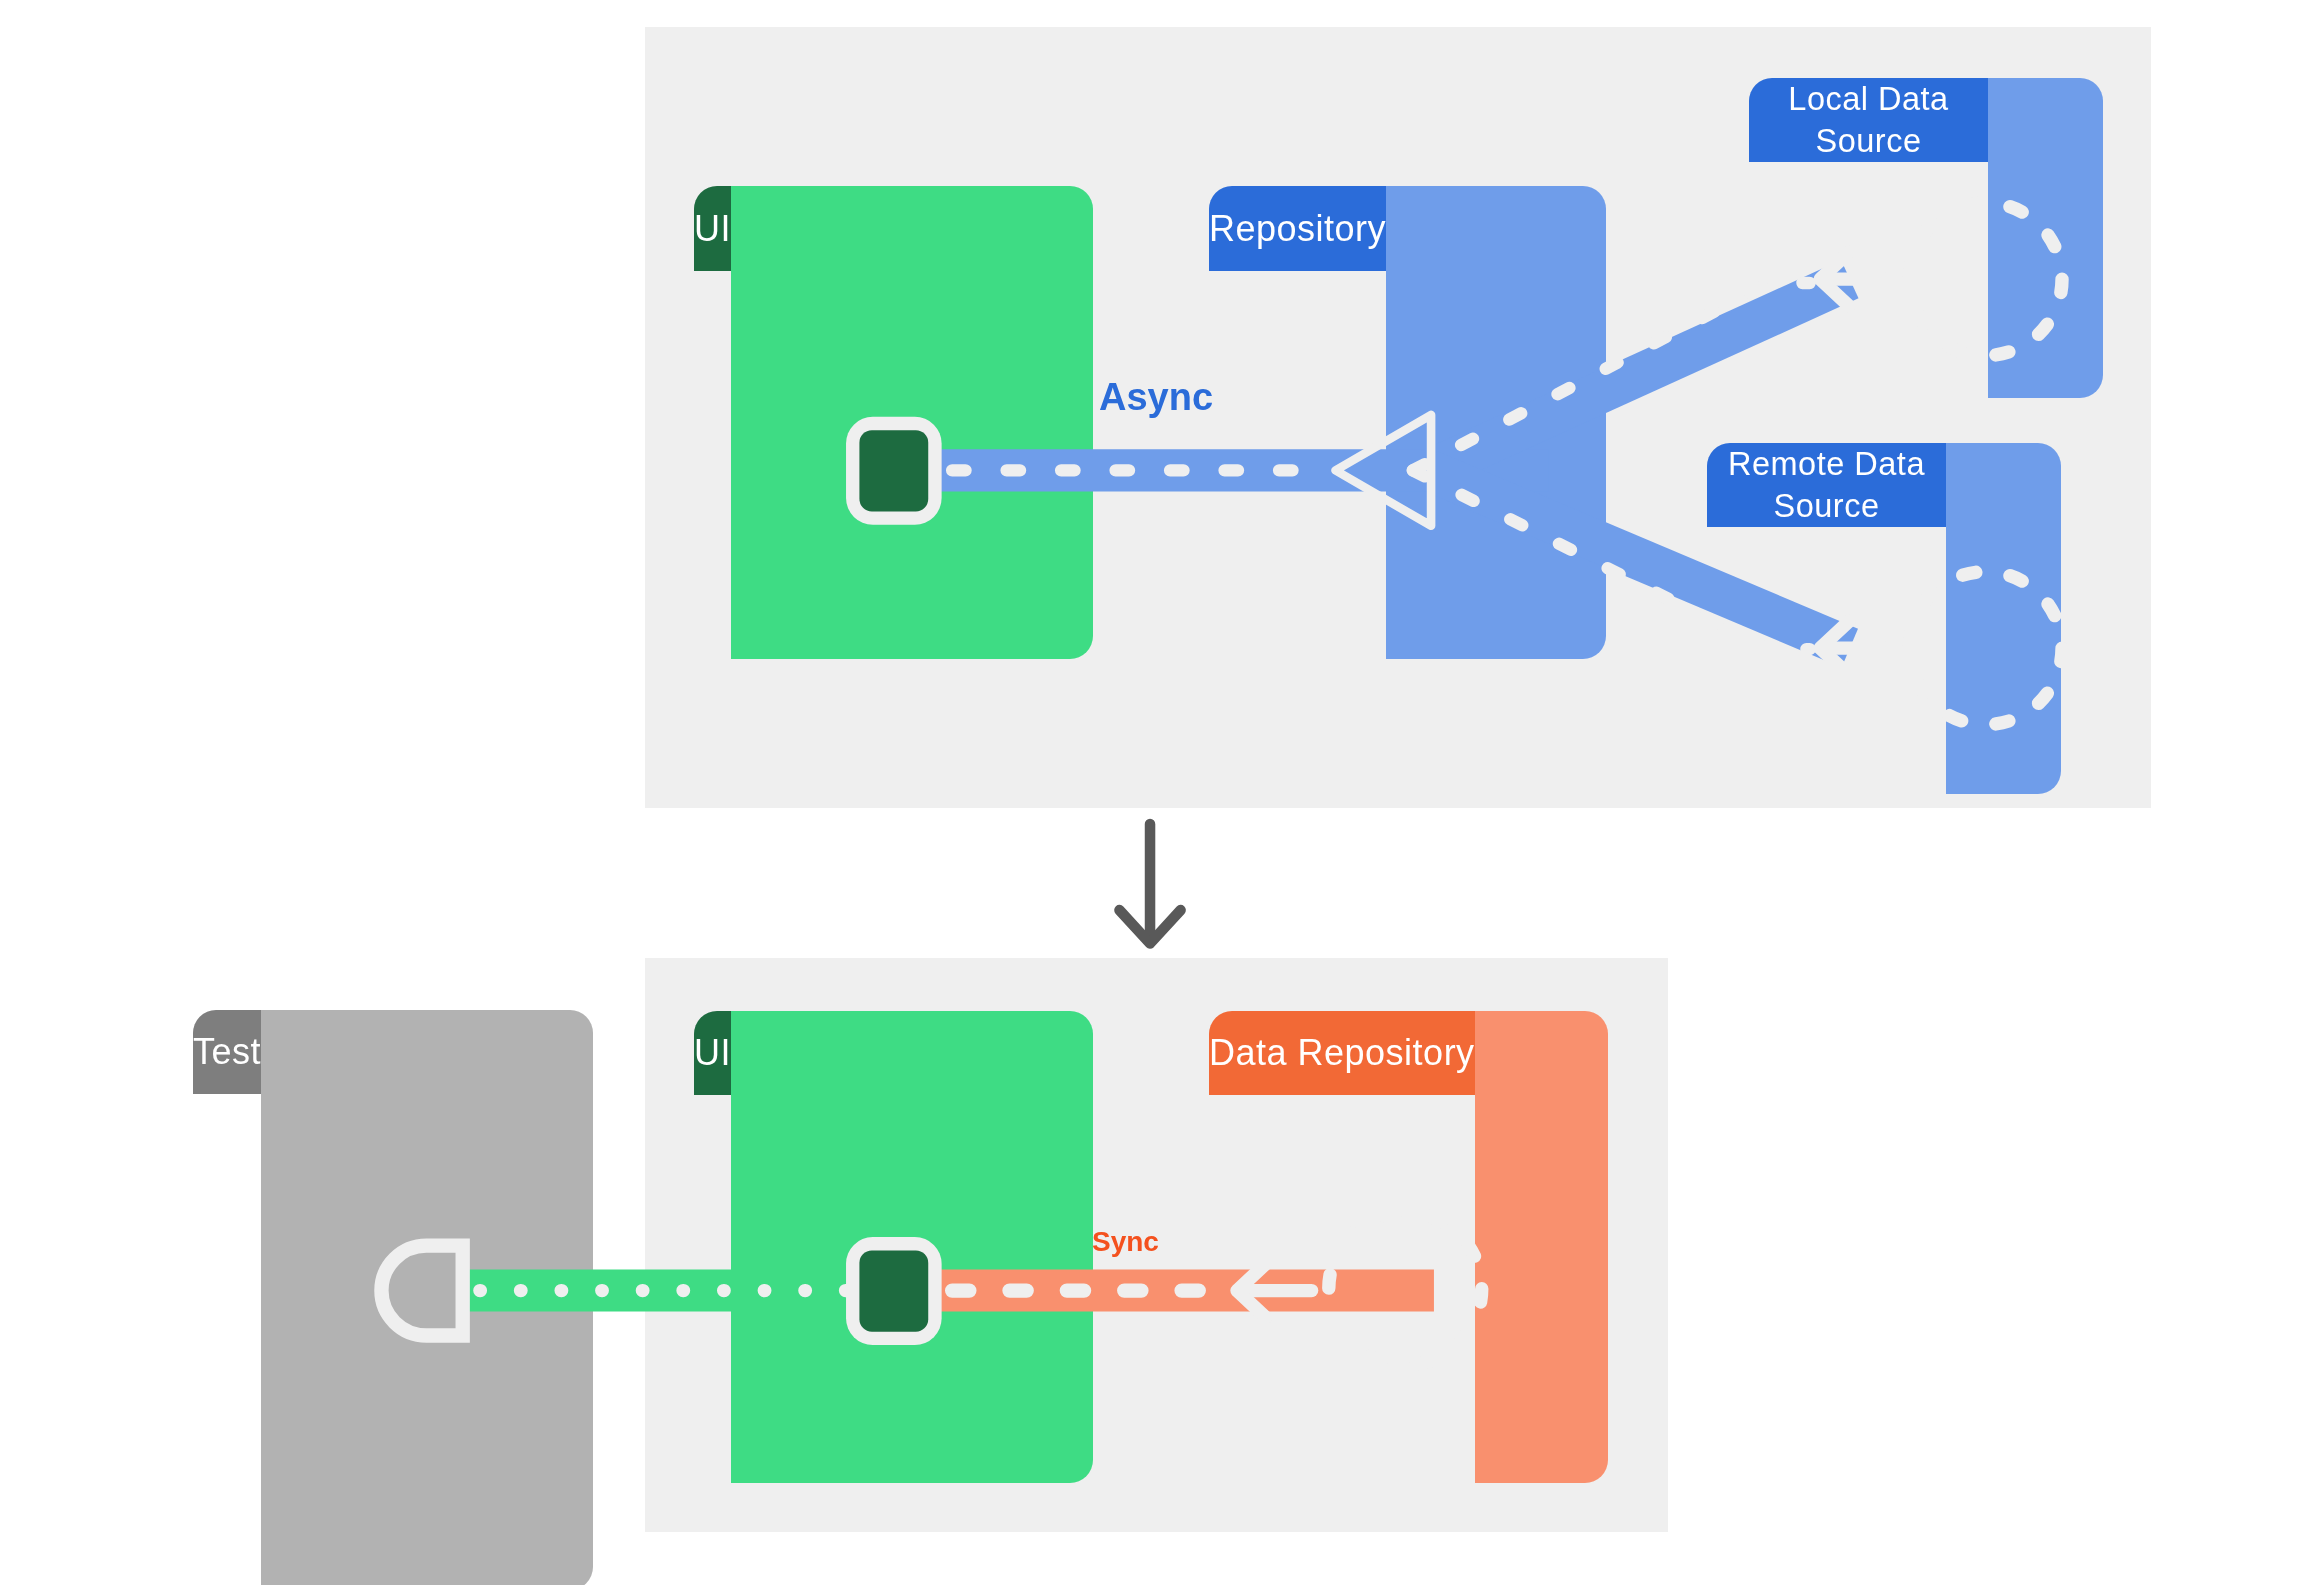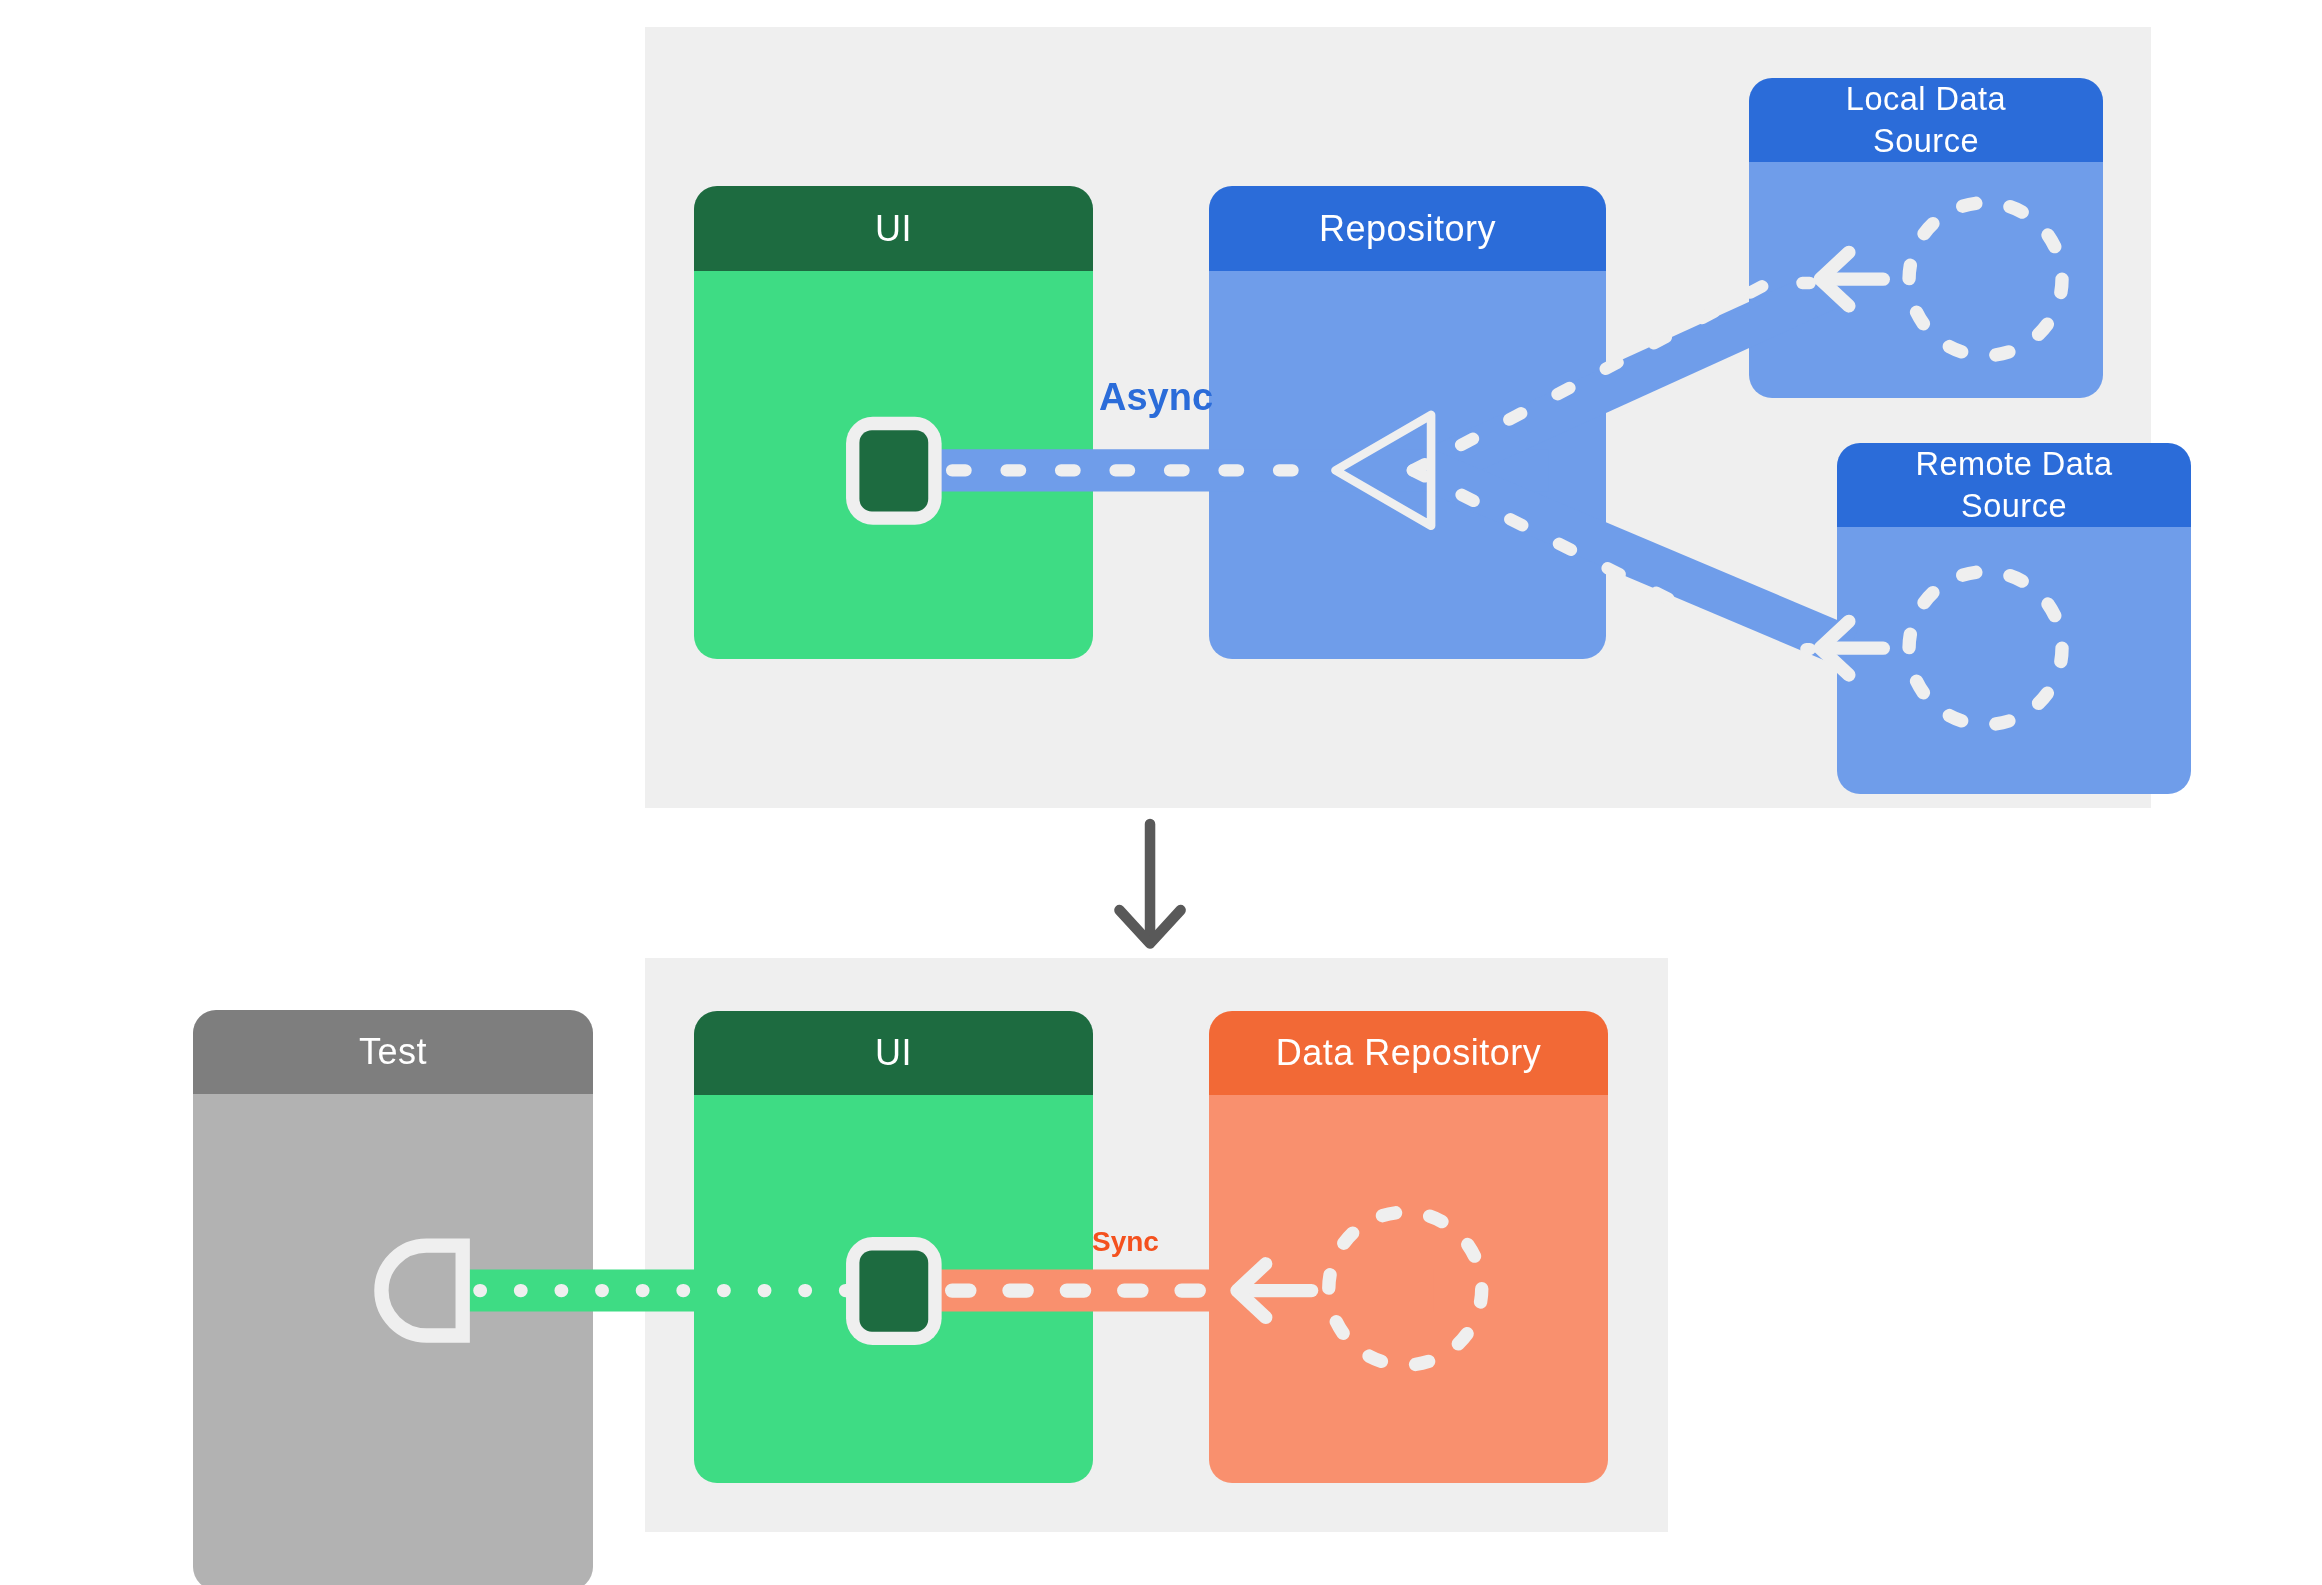--- a/index.html
+++ b/index.html
@@ -8,34 +8,34 @@
     font-family: "Liberation Sans", sans-serif;
     position: relative;
     overflow: hidden;
   }
   .canvas { position: absolute; inset: 0; width: 2323px; height: 1586px; }
 
   .panel { position: absolute; background: var(--panel-bg); }
   #top-panel    { left: 645px; top: 27px;   width: 1506px; height: 781px; }
   #bottom-panel { left: 645px; top: 958px; width: 1023px; height: 574px; }
 
-  .card { position: absolute; border-radius: 23px; overflow: hidden; display: flex; flex-direction: column; }
+  .card { position: absolute; border-radius: 23px; overflow: hidden; display: flex; flex-direction: row; }
   .card-header {
     flex: 0 0 auto; display: flex; align-items: center; justify-content: center;
     color: var(--title-text); font-size: 36px; letter-spacing: 0.5px;
   }
   .card-header.small-title { font-size: 32.5px; line-height: 42px; text-align: center; }
   .card-header.small-title .title { max-width: 239px; }
   .card-body { flex: 1 1 auto; }
 
   
   #card-ui-top   { left: 694px;  top: 186px; width: 399px; height: 473px; }
   #card-repo     { left: 1209px; top: 186px; width: 397px; height: 473px; }
   #card-local    { left: 1749px; top: 78px;  width: 354px; height: 320px; }
-  #card-remote   { left: 1837px; top: 443px; width: 354px; height: 351px; }
+  #card-remote   { left: 1707px; top: 443px; width: 354px; height: 351px; }
   #card-ui-top .card-header, #card-repo .card-header { height: 85px; }
   #card-local .card-header, #card-remote .card-header { height: 84px; }
 
   
   #card-test     { left: 193px;  top: 1010px; width: 400px; height: 580px; }
   #card-ui-bot   { left: 694px;  top: 1011px; width: 399px; height: 472px; }
   #card-fake     { left: 1209px; top: 1011px; width: 399px; height: 472px; }
   #card-test .card-header, #card-ui-bot .card-header, #card-fake .card-header { height: 84px; }
 
   .green-header  { background: var(--green-header); }

